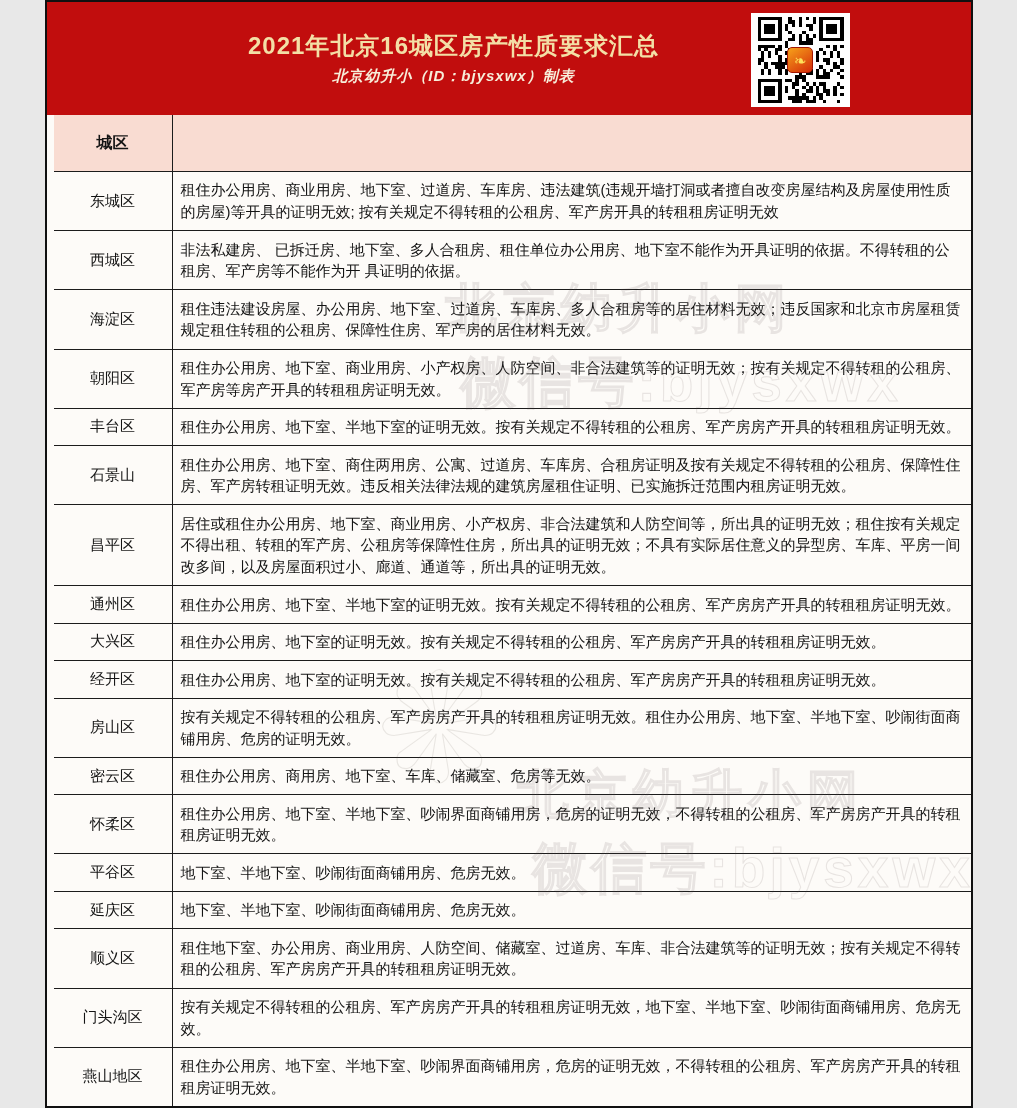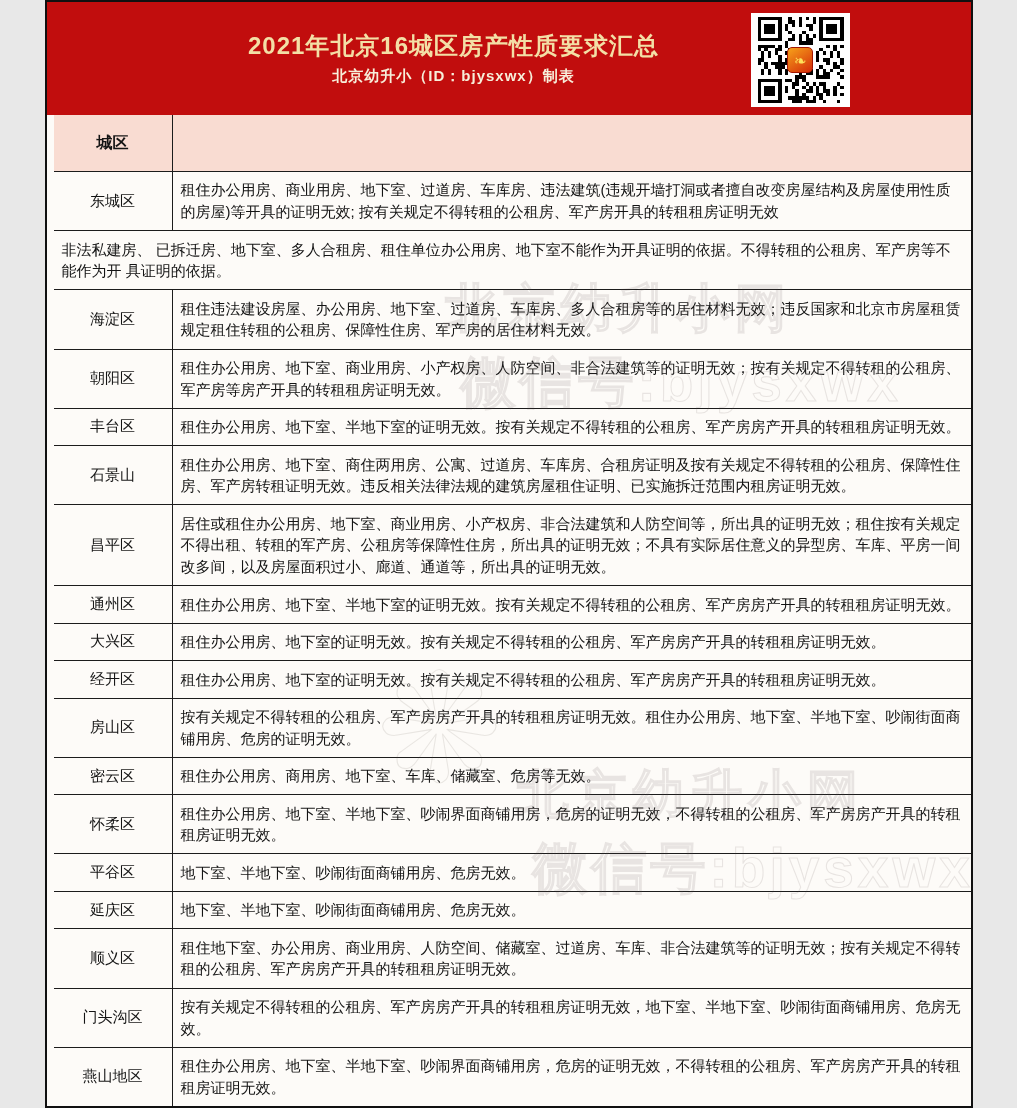--- a/index.html
+++ b/index.html
@@ -33,20 +33,21 @@
     color:var(--title-col);
     font-size:24px;font-weight:bold;letter-spacing:1px;
     line-height:1.25;
     padding-right:110px;
   }
   .banner-subtitle{
     margin:6px 0 0 0;
     color:var(--subtitle-col);
     font-size:15px;font-weight:bold;letter-spacing:1px;
     padding-right:110px;
+    font-style:italic;
   }
   .qr-wrap{
     position:absolute;top:11px;right:121px;
     width:99px;height:94px;background:#ffffff;
     padding:4px;
   }
   .qr-wrap svg{display:block;width:100%;height:100%;}
   .qr-logo{
     position:absolute;left:50%;top:50%;transform:translate(-50%,-50%);
     width:26px;height:26px;border-radius:5px;
@@ -320,20 +321,21 @@
     <div class="trow head">
       <div class="cell-district">城区</div>
     </div>
     <div id="table-body" style="display:contents">
   <div class="trow">
     <div class="cell-district">东城区</div>
     <div class="cell-detail">租住办公用房、商业用房、地下室、过道房、车库房、违法建筑(违规开墙打洞或者擅自改变房屋结构及房屋使用性质的房屋)等开具的证明无效; 按有关规定不得转租的公租房、军产房开具的转租租房证明无效</div>
   </div>
 
   <div class="trow">
+    <div class="cell-district">西城区</div>
     <div class="cell-detail">非法私建房、 已拆迁房、地下室、多人合租房、租住单位办公用房、地下室不能作为开具证明的依据。不得转租的公租房、军产房等不能作为开 具证明的依据。</div>
   </div>
 
   <div class="trow">
     <div class="cell-district">海淀区</div>
     <div class="cell-detail">租住违法建设房屋、办公用房、地下室、过道房、车库房、多人合租房等的居住材料无效；违反国家和北京市房屋租赁规定租住转租的公租房、保障性住房、军产房的居住材料无效。</div>
   </div>
 
   <div class="trow">
     <div class="cell-district">朝阳区</div>

